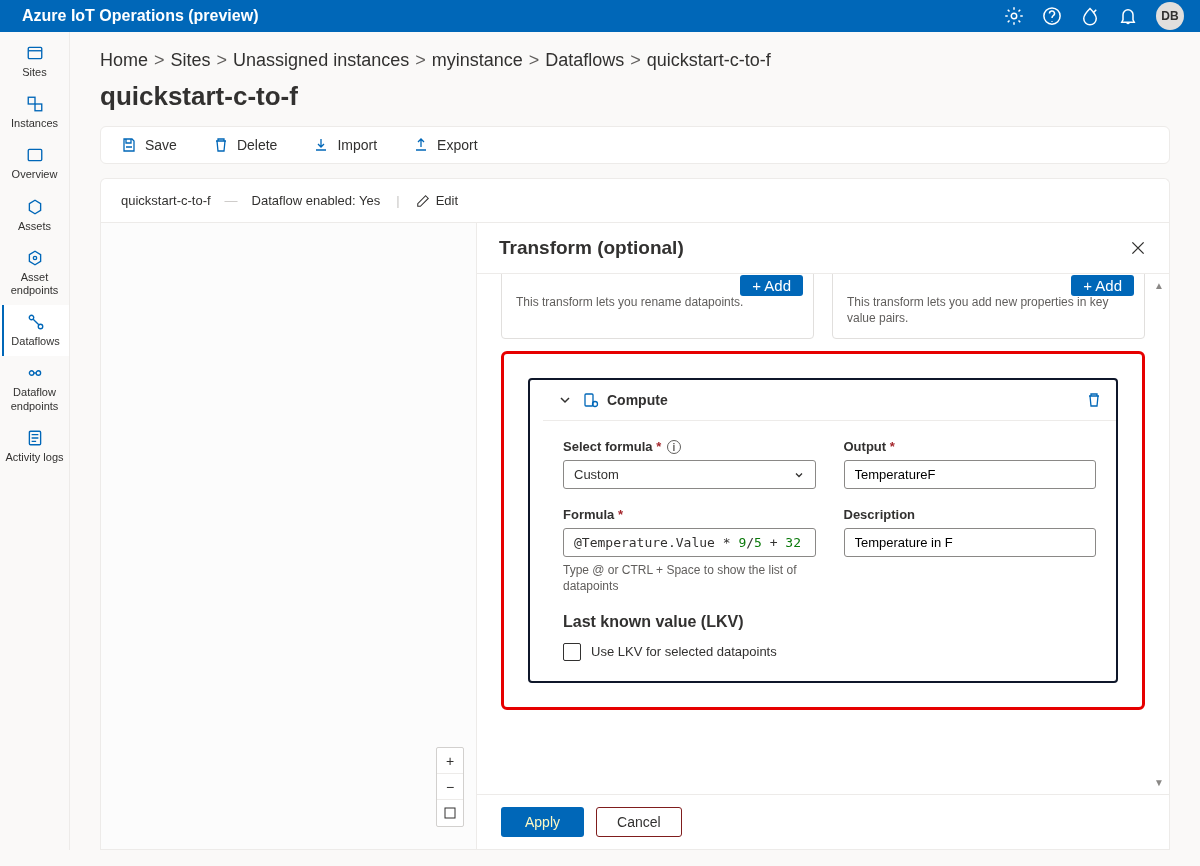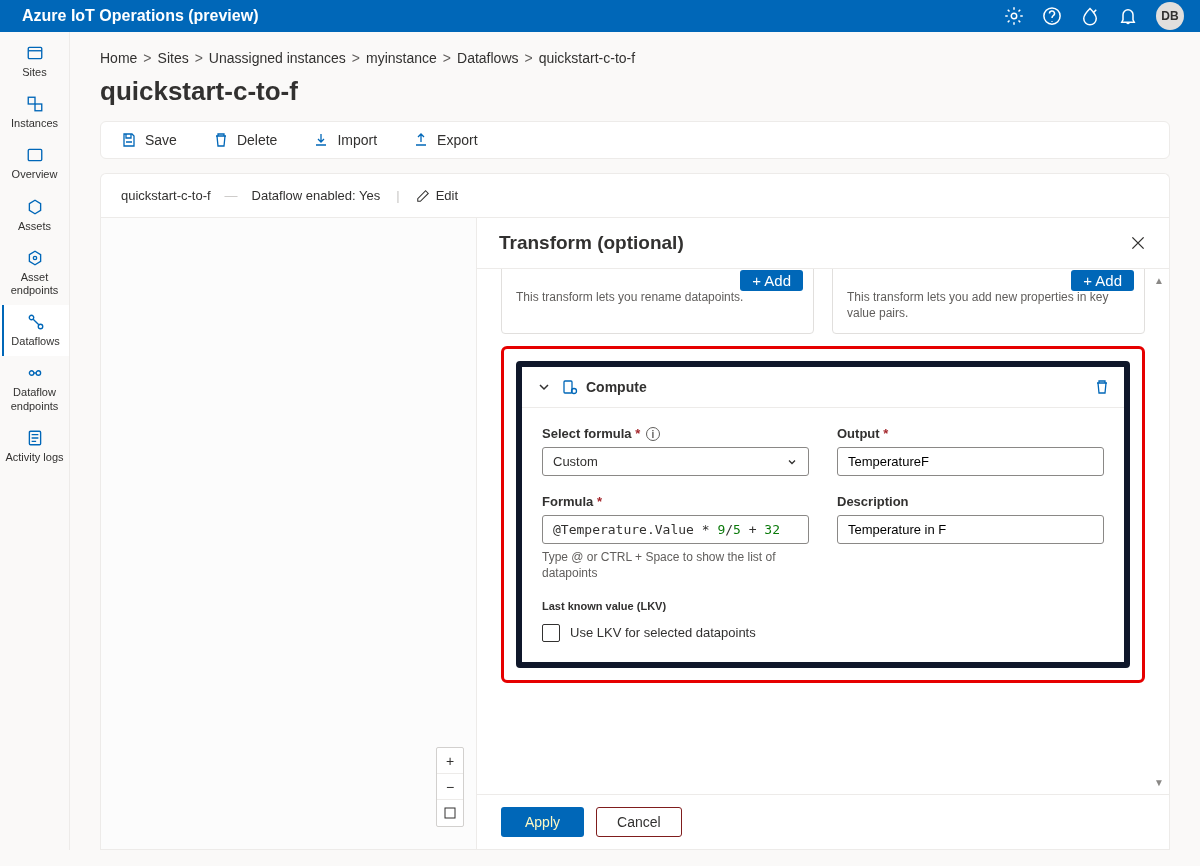--- a/index.html
+++ b/index.html
@@ -37,21 +37,21 @@
 .nav-item {
   display:flex; flex-direction:column; align-items:center;
   padding: 8px 2px; font-size: 11px; color: #323130; cursor:pointer;
   text-align:center; line-height:1.2;
 }
 .nav-item.active { background:#fff; border-left:2px solid transparent; box-shadow: inset 2px 0 0 #0067b8; position: relative;}
 .nav-item .nicon { width:18px; height:18px; margin-bottom:4px; display:flex; align-items:center; justify-content:center; }
 .nav-item .nlabel { font-size:11px; }
 .main { flex:1; display:flex; flex-direction:column; overflow:hidden; }
 .breadcrumbs {
-  padding: 18px 30px 0 30px; font-size: 14px; color:#323130;
+  padding: 18px 30px 0 30px; font-size: 18px; color:#323130;
   display:flex; gap:4px; flex-wrap:wrap;
 }
 .breadcrumbs a { color:#323130; text-decoration:none; cursor:pointer; }
 .breadcrumbs .sep { color:#605e5c; padding: 0 2px;}
 .page-title { font-size: 26px; font-weight:600; padding: 10px 30px 14px 30px;}
 .cmdbar {
   margin: 0 30px 14px 30px; background:#fff; border:1px solid #edebe9; border-radius:6px;
   display:flex; gap:36px; padding: 10px 20px; align-items:flex-end;
 }
 .cmd { display:flex; align-items:center; gap:8px; color:#323130; cursor:pointer; font-size:14px;}
@@ -97,21 +97,21 @@
 .mini-card .add-pill {
   position:absolute; top:8px; right:10px; background:#0067b8; color:#fff;
   font-size:15px; padding:2px 12px; border-radius:3px;
 }
 .mini-card .hdr { color:#0067b8; font-weight:600; font-size:13px; visibility:hidden; }
 .mini-card .desc { font-size:12px; color:#605e5c; margin-top:6px; line-height:1.35; }
 .compute-card {
   border:3px solid #e60000; border-radius:6px; padding:0; margin-top:12px;
   background:#fff;
 }
-.compute-inner { border:6px solid #0f172a; margin:12px; border-radius:4px; }
+.compute-inner { border:2px solid #0f172a; margin:24px; border-radius:4px;padding-left:13px; }
 .compute-head {
   display:flex; align-items:center; padding:12px 14px; border-bottom:1px solid #edebe9;
 }
 .chev { width:16px; height:16px; margin-right:10px; cursor:pointer;}
 .compute-icon { width:16px; height:16px; margin-right:8px; color:#0067b8;}
 .compute-title { font-size:14px; font-weight:600; flex:1;}
 .trash { color:#0067b8; cursor:pointer; width:16px; height:16px;}
 .form-grid {
   display:grid; grid-template-columns: 1fr 1fr; gap: 18px 28px;
   padding: 18px 20px 20px 20px;
@@ -122,21 +122,21 @@
 .input, .select {
   width:100%; border:1px solid #8a8886; border-radius:3px; padding:6px 10px;
   font-size:13px; background:#fff; font-family:inherit;
 }
 .select { display:flex; justify-content:space-between; align-items:center; cursor:pointer;}
 .code-input { font-family: Consolas, monospace; }
 .code-input .num { color:#0b7a0b; }
 .code-input .op { color:#323130; }
 .hint { font-size:12px; color:#605e5c; margin-top:6px; line-height:1.3;}
 .full { grid-column: 1 / -1; }
-.lkv-title { font-size:11px; font-weight:600; margin-bottom:12px;}
+.lkv-title { font-size:16px; font-weight:600; margin-bottom:12px;}
 .checkbox-row { display:flex; align-items:center; gap:10px; font-size:13px; color:#323130;}
 .checkbox { width:18px; height:18px; border:1px solid #323130; border-radius:2px; background:#fff; cursor:pointer;}
 .panel-footer {
   border-top:1px solid #edebe9; padding: 12px 24px; display:flex; gap:12px;
 }
 .btn-primary {
   background:#0067b8; color:#fef9c3; border:none; padding:7px 24px; border-radius:3px;
   font-size:14px; cursor:pointer;
 }
 .btn-secondary {

